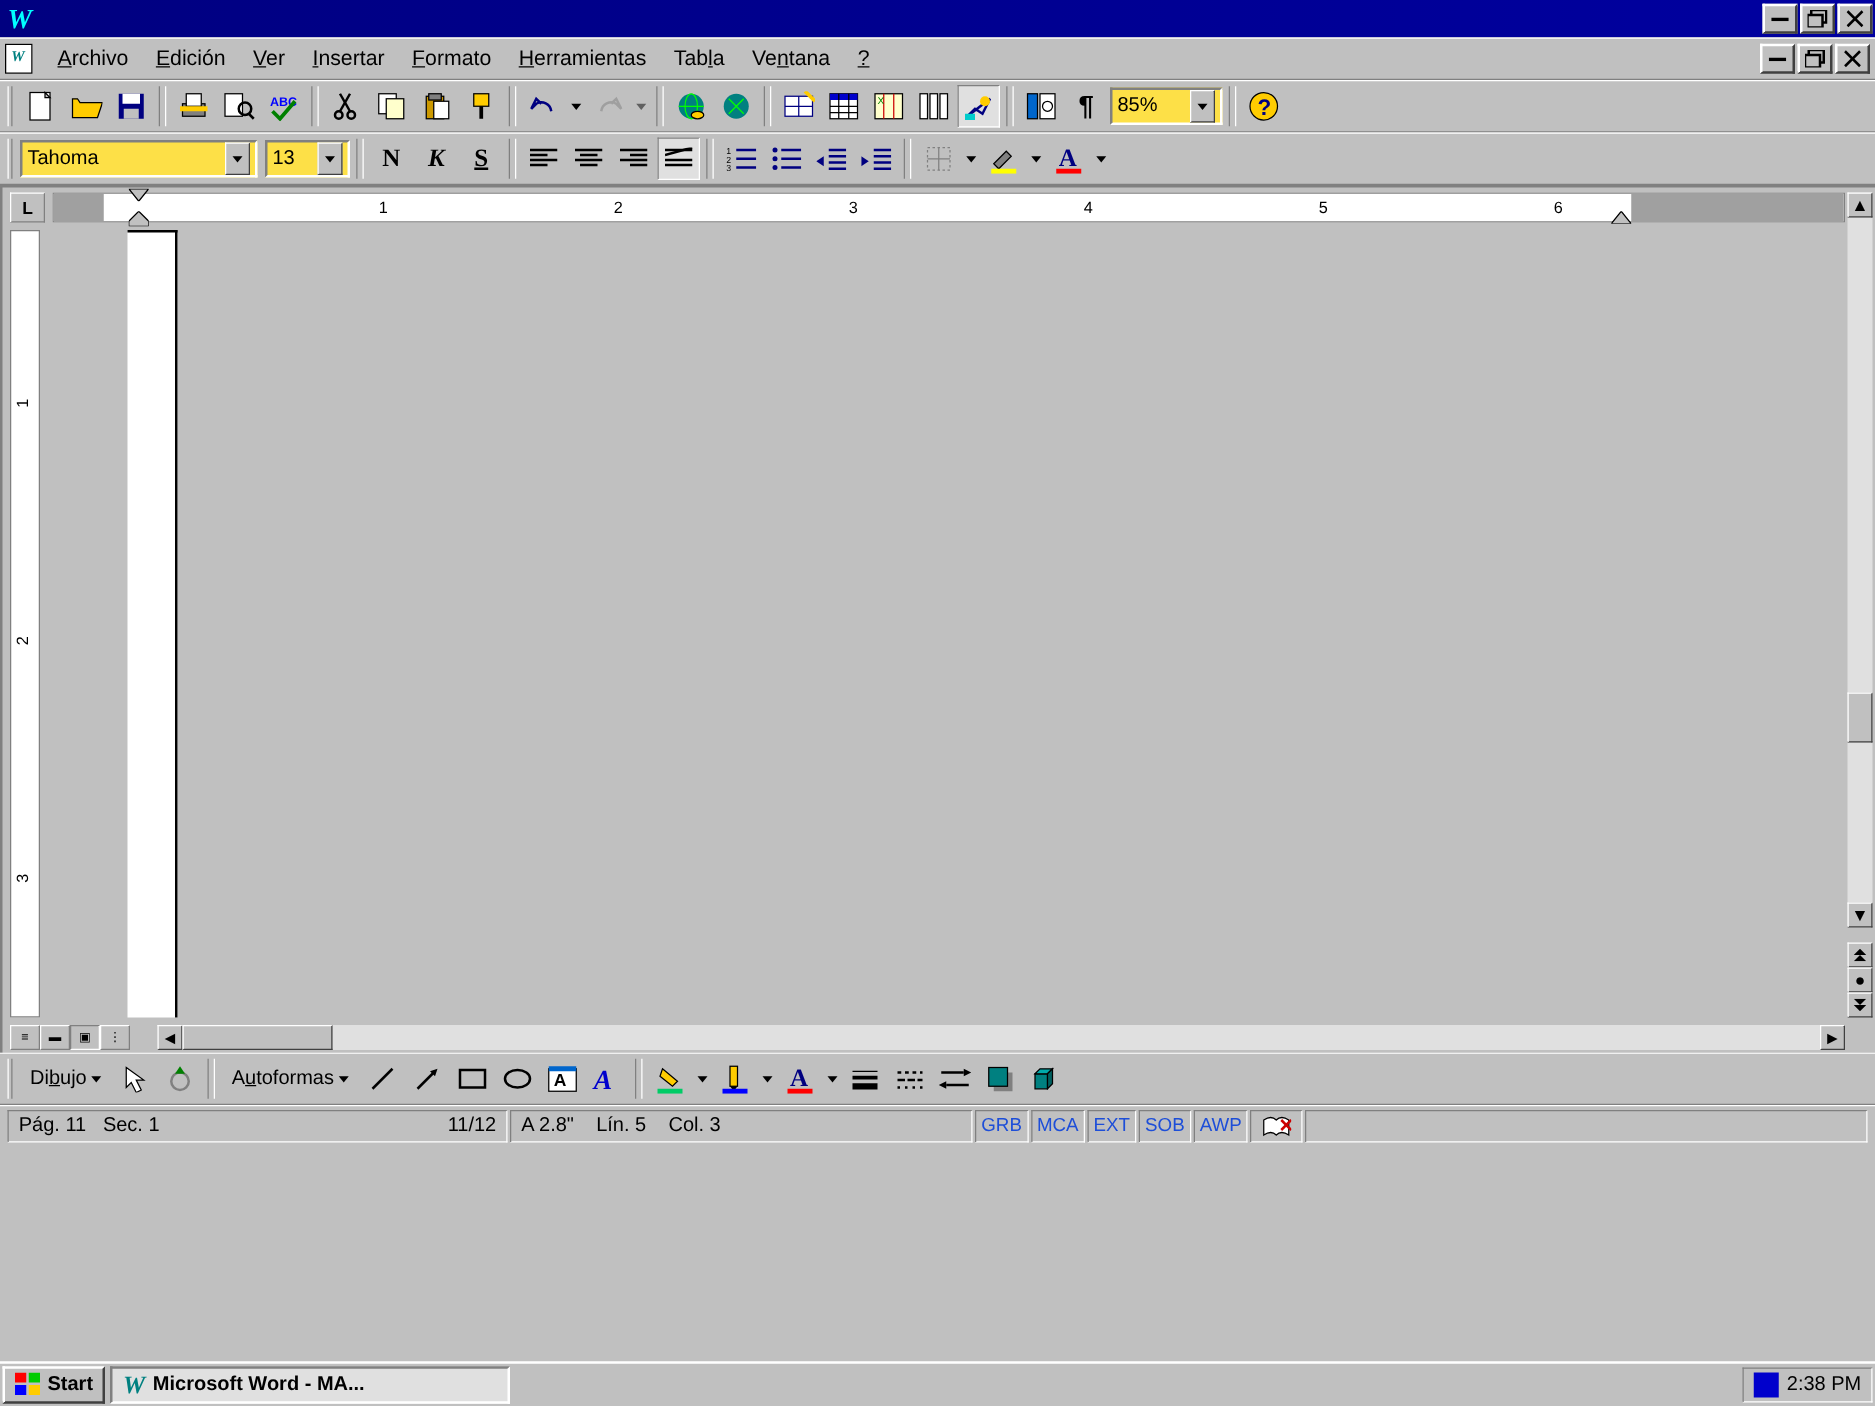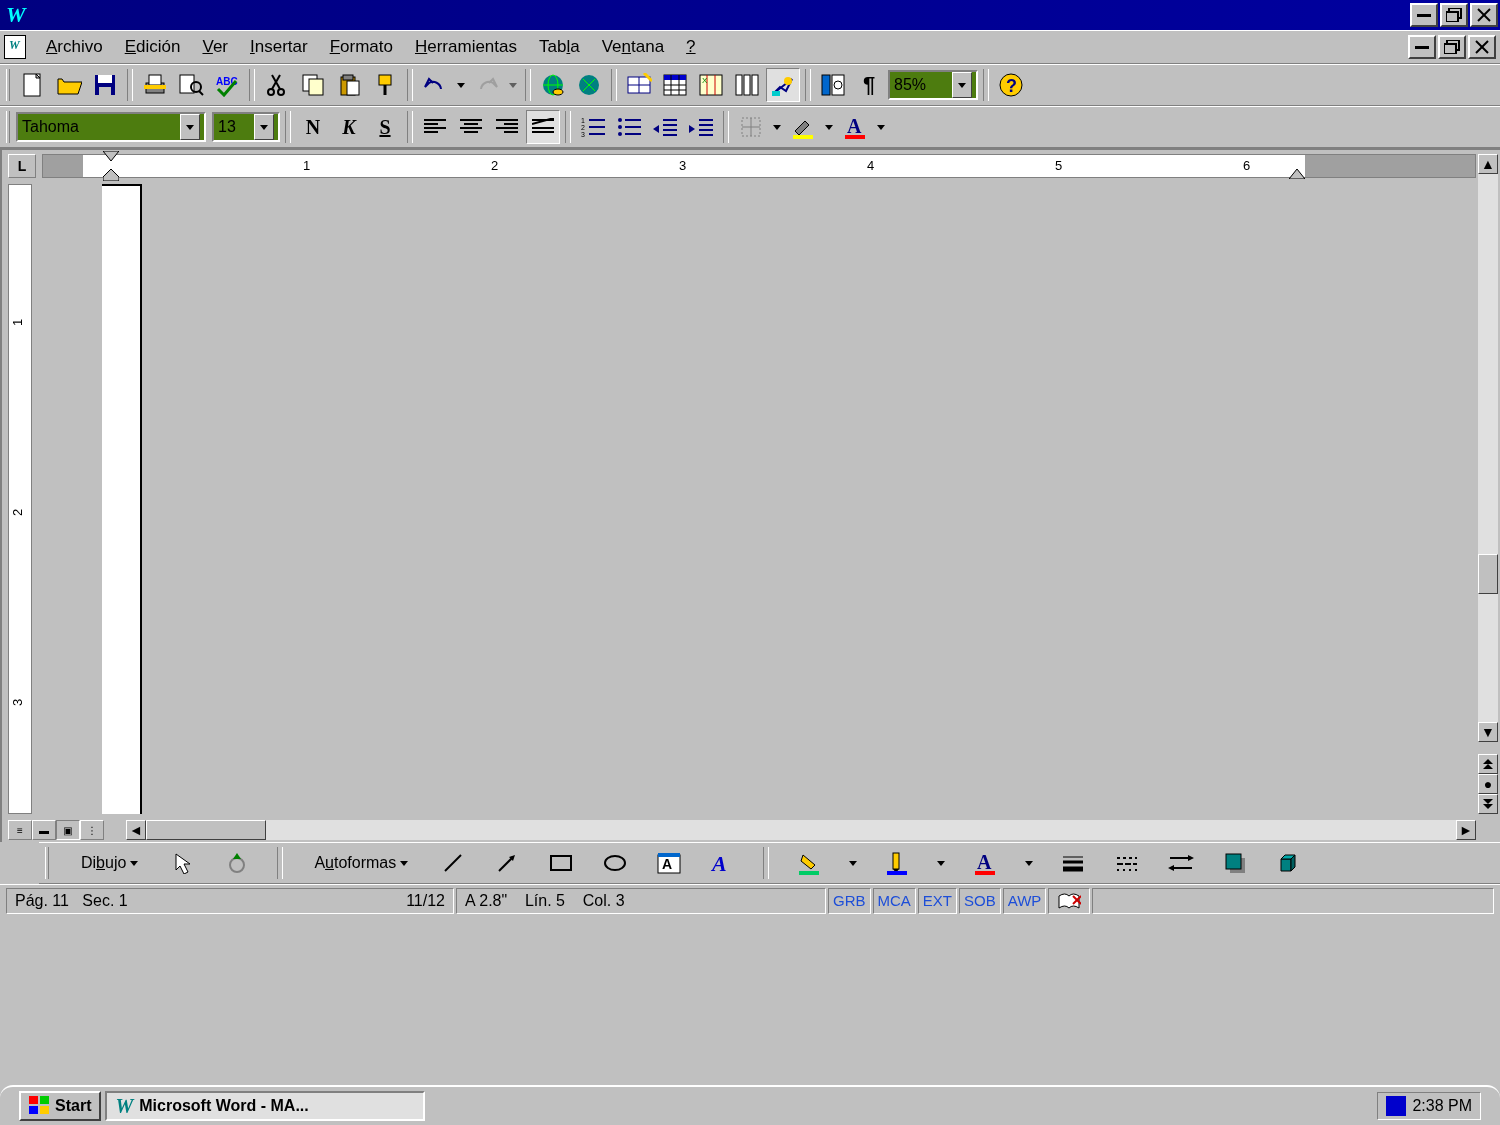--- a/index.html
+++ b/index.html
@@ -106,21 +106,21 @@
   display: flex; align-items: center; cursor: pointer;
   width: 14px; height: 34px; justify-content: center;
 }
 .dd-arrow {
   width: 0; height: 0;
   border-left: 4px solid transparent;
   border-right: 4px solid transparent;
   border-top: 5px solid #000;
 }
 .combo {
-  background: #4d7c0f;
+  background: #fde047;
   border-top: 2px solid #808080;
   border-left: 2px solid #808080;
   border-right: 2px solid #fff;
   border-bottom: 2px solid #fff;
   height: 30px;
   display: flex; align-items: center;
   padding: 0 4px;
   font-size: 16px;
 }
 .combo-btn {
@@ -212,22 +212,21 @@
   font-size:10px;
 }
 .hscroll-thumb { width: 120px; background:#c0c0c0; border-top:1px solid #fff; border-left:1px solid #fff; border-right:1px solid #404040; border-bottom:1px solid #404040; }
 .drawbar {
   background: #c0c0c0;
   height: 42px;
   display: flex; align-items: center;
   padding: 2px 6px;
   border-top: 1px solid #fff;
   border-bottom: 1px solid #808080;
-  gap: 20px;
-  margin-left: 39px;
+  gap: 2px;
 }
 .dibujo-btn, .autof-btn {
   padding: 4px 8px; font-size: 16px;
   cursor: pointer; display:flex; align-items:center; gap:4px;
 }
 .statusbar {
   background: #c0c0c0;
   height: 32px;
   display: flex; align-items: center;
   padding: 2px 6px;
@@ -245,23 +244,22 @@
   display:flex;align-items:center;
 }
 .status-ind { color: #1d4ed8; font-size:15px; padding: 0 4px; text-align: center; }
 .taskbar {
   position: absolute;
   bottom: 0; left: 0; right: 0;
   height: 36px;
   background: #c0c0c0;
   border-top: 2px solid #fff;
   display: flex; align-items: center;
-  padding: 19px;
+  padding: 2px;
   gap: 4px;
-  border-radius: 13px;
 }
 .start-btn {
   height: 30px; padding: 0 8px;
   background: #c0c0c0;
   border-top: 2px solid #fff; border-left: 2px solid #fff;
   border-right: 2px solid #404040; border-bottom: 2px solid #404040;
   display:flex;align-items:center;gap:4px;
   font-weight:bold;font-size:16px;
 }
 .task-btn {
@@ -822,21 +820,21 @@
   <div class="tb-btn">
       <svg width="24" height="24">
         <polygon points="4,8 14,8 14,20 4,20" fill="#008080" stroke="#000"></polygon>
         <polygon points="4,8 8,4 18,4 14,8" fill="#00aaaa" stroke="#000"></polygon>
         <polygon points="14,8 18,4 18,16 14,20" fill="#006060" stroke="#000"></polygon>
       </svg>
     </div>
 </div>
 
 <div class="statusbar">
-  <div class="status-cell" style="width:448px">
+  <div class="status-cell" style="width:400px">
     <span>Pág. 11</span>&nbsp;&nbsp;&nbsp;
     <span>Sec. 1</span>
     <span style="margin-left:auto">11/12</span>
   </div>
   <div class="status-cell" style="width:370px">
     <span>A 2.8"</span>&nbsp;&nbsp;&nbsp;&nbsp;
     <span>Lín. 5</span>&nbsp;&nbsp;&nbsp;&nbsp;
     <span>Col. 3</span>
   </div>
   <div class="status-cell status-ind">GRB</div>

